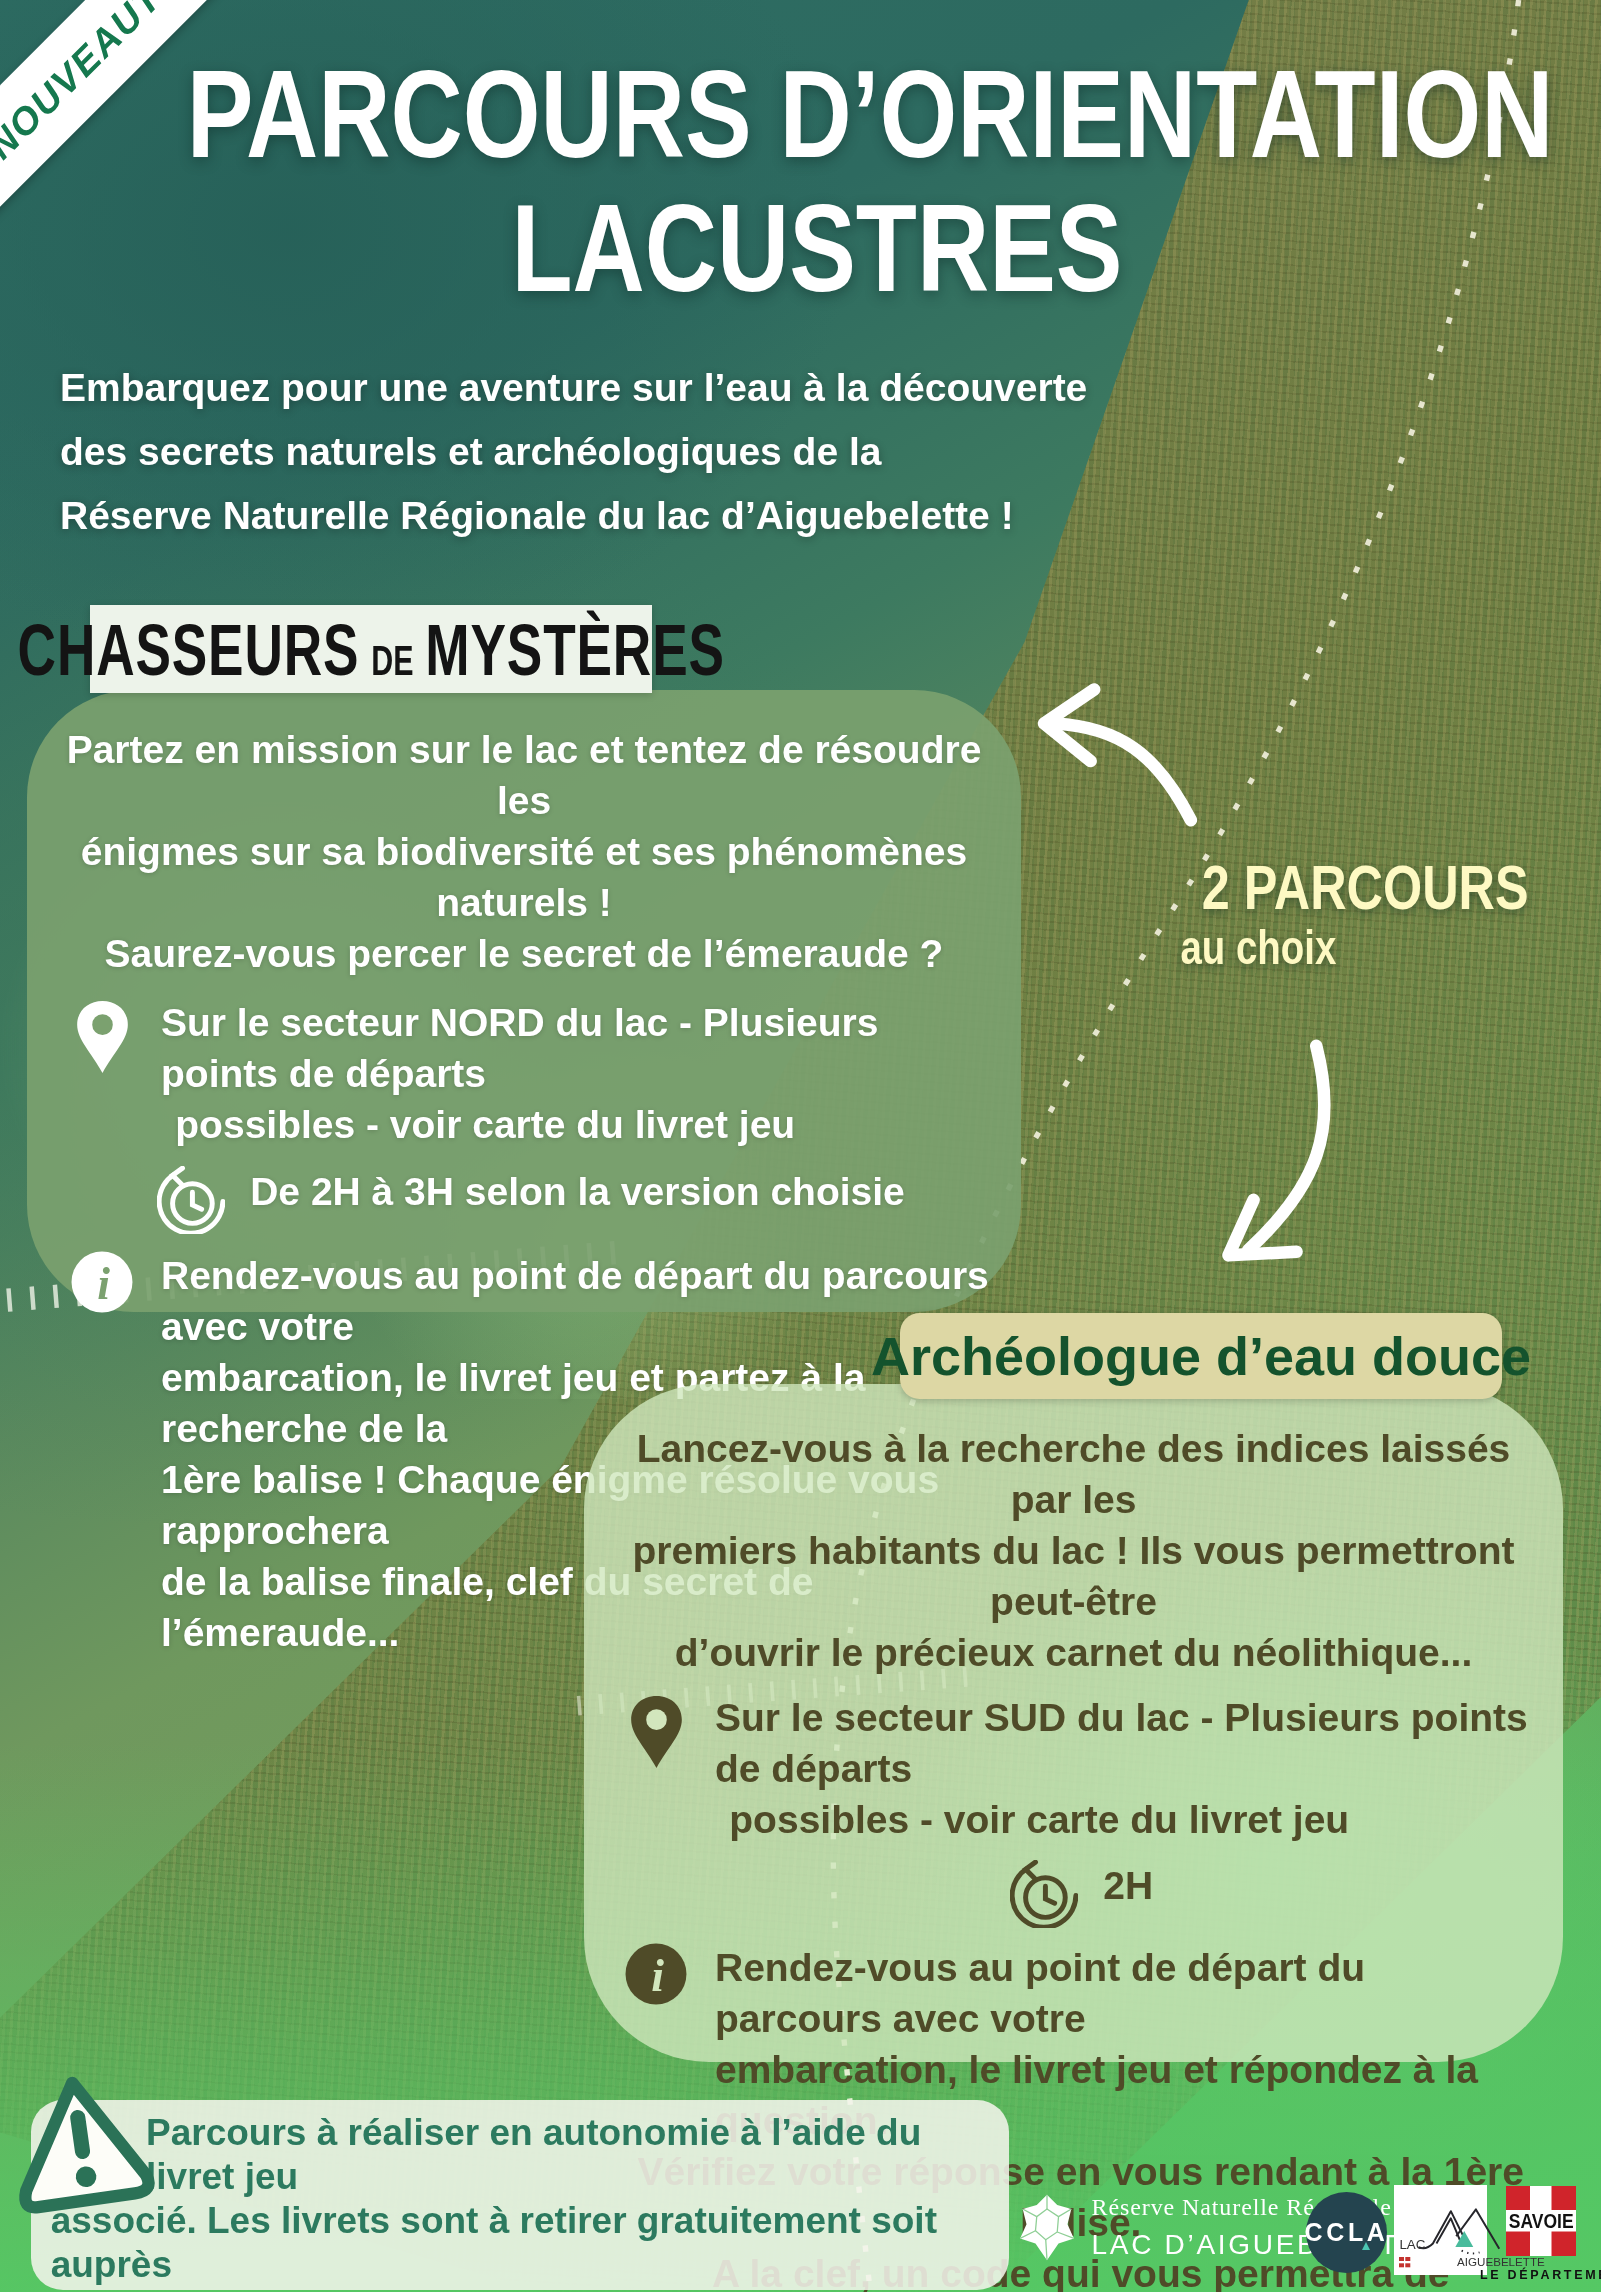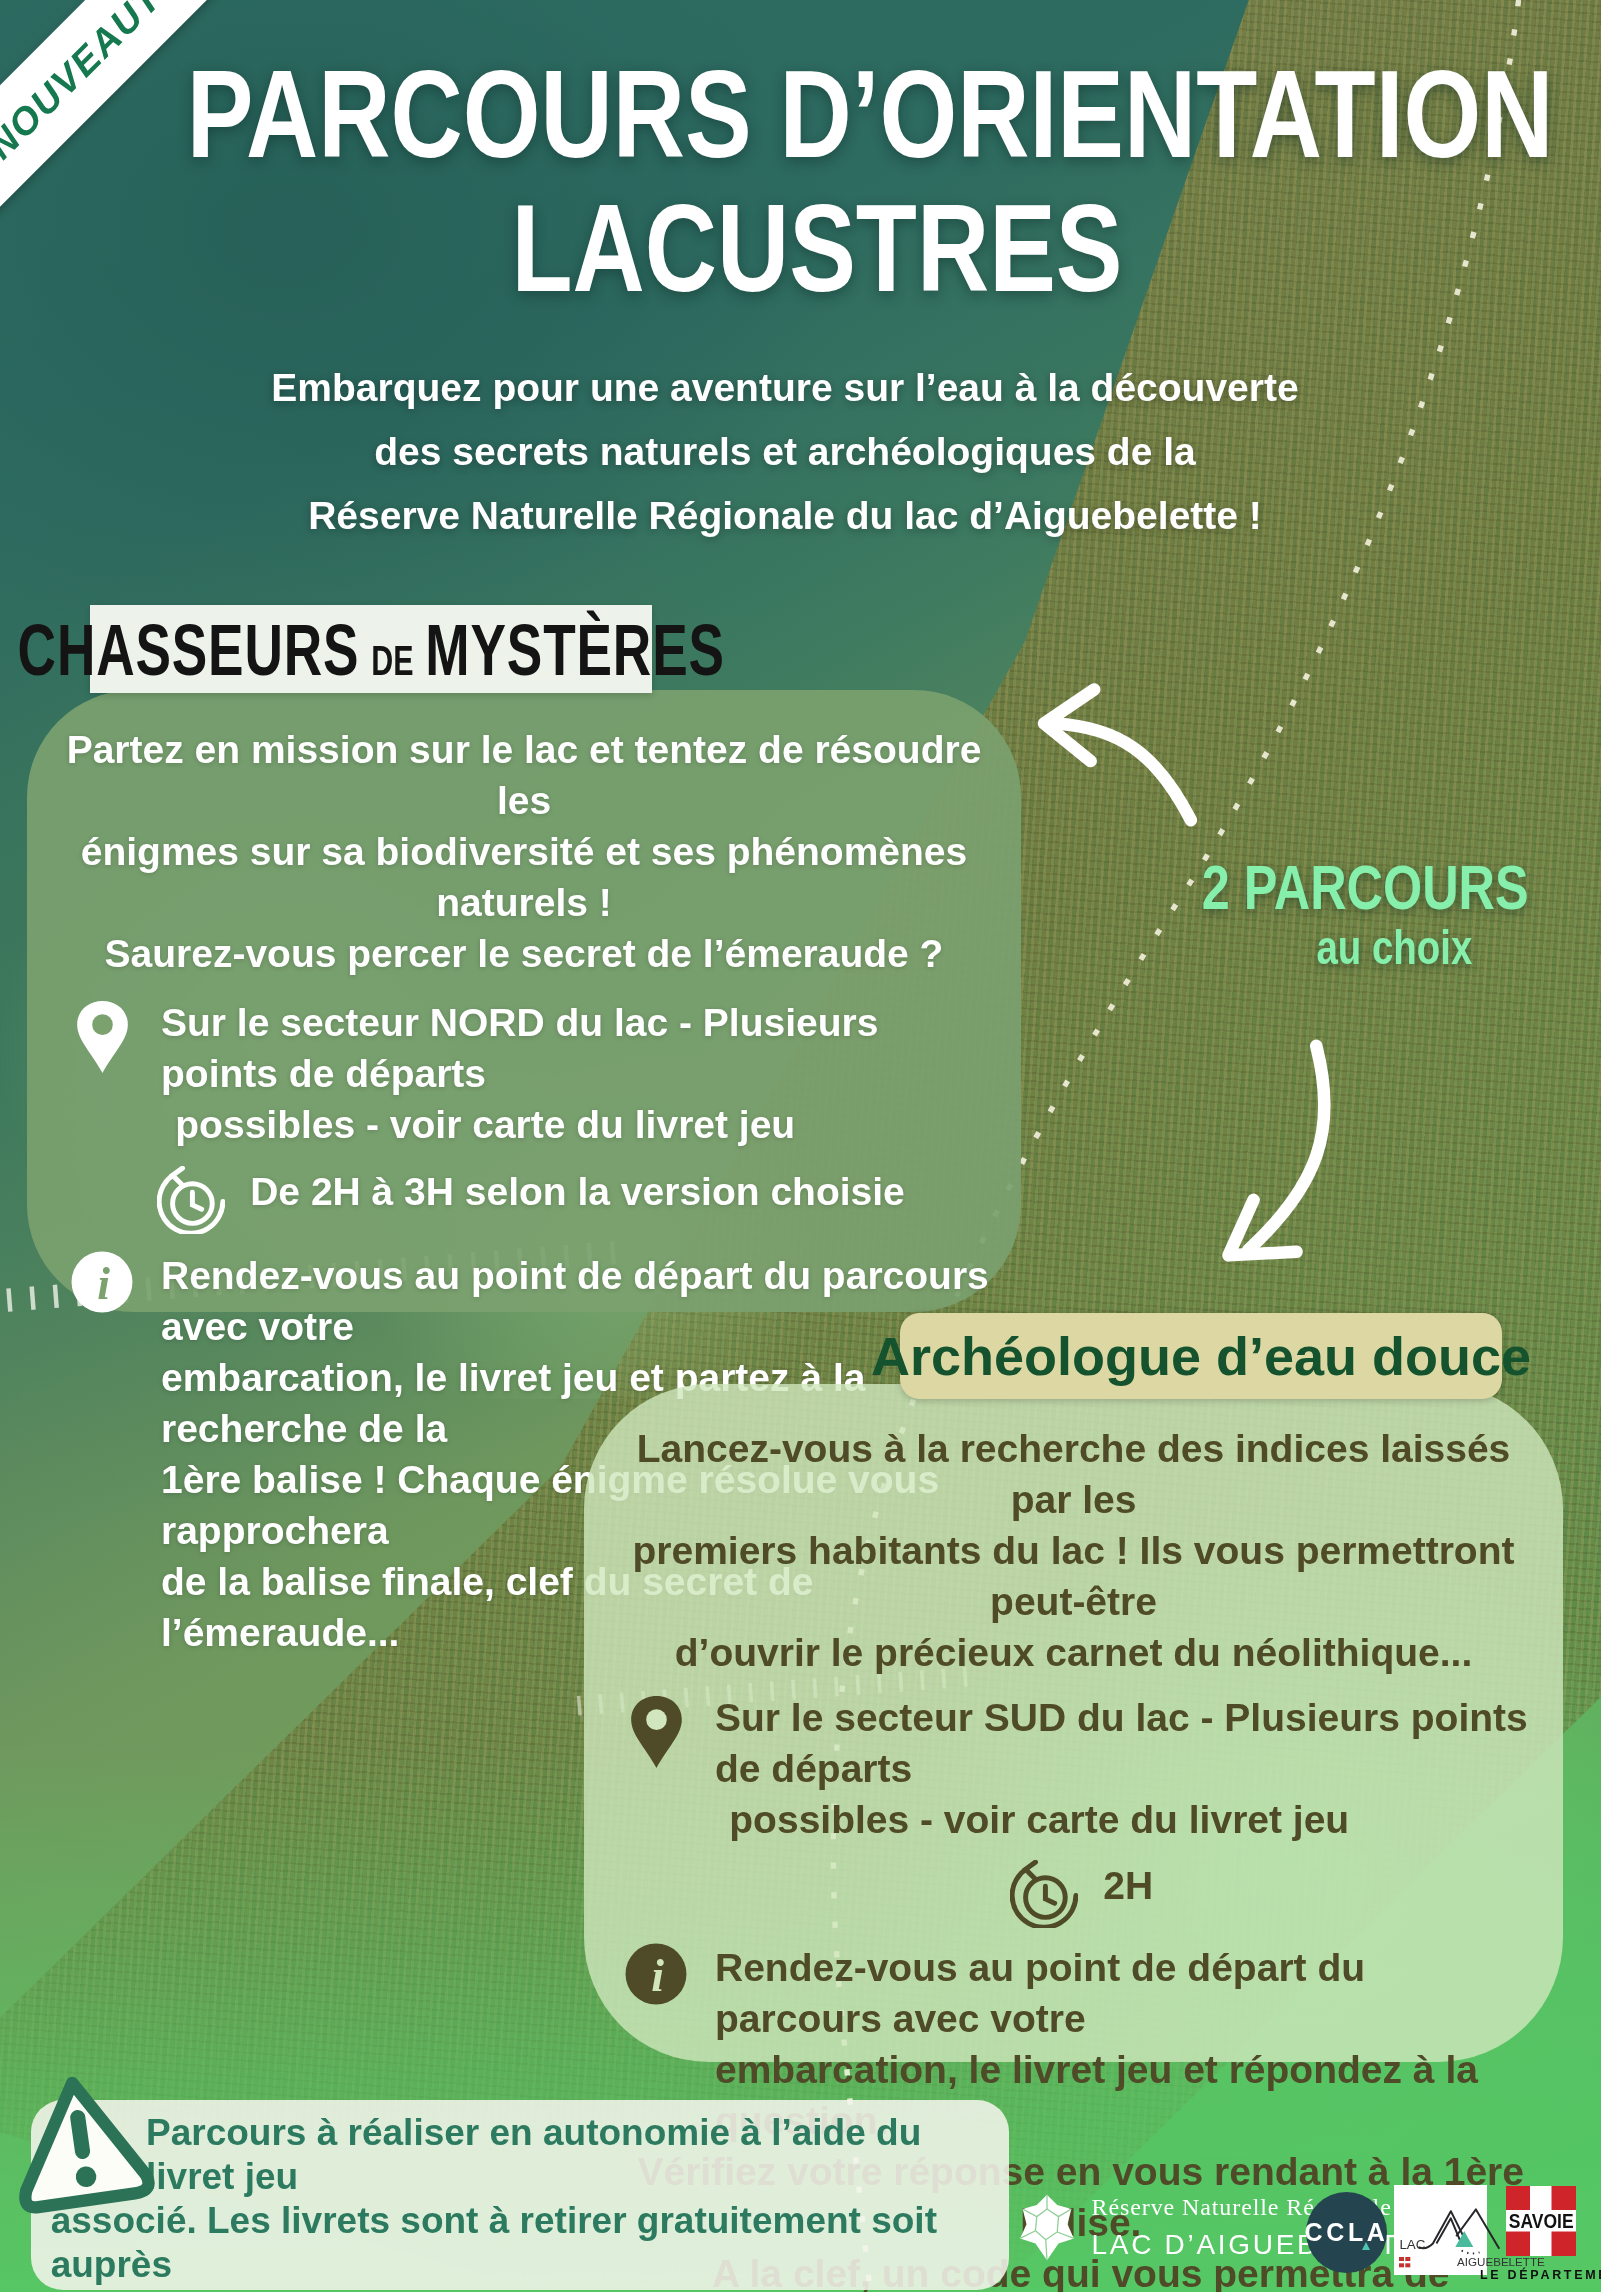--- a/index.html
+++ b/index.html
@@ -32,21 +32,21 @@
   .ribbon{position:absolute;left:-121px;top:0px;width:448px;height:86px;background:#ffffff;
     transform:rotate(-45deg);z-index:9;display:flex;align-items:center;justify-content:center;
     box-shadow:0 2.7px 9px rgba(0,0,0,.25);}
   .ribbon span{color:#15784e;font-weight:bold;font-style:italic;font-size:38px;letter-spacing:1.8px;white-space:nowrap;}
 
   
   .title{position:absolute;left:16px;top:47px;width:100%;margin:0;text-align:center;z-index:6;
     color:#fff;font-weight:bold;font-size:125px;line-height:1.07;
     text-shadow:0 3.6px 16px rgba(10,40,35,.45);}
   .cond{display:inline-block;transform:scaleX(.8);transform-origin:center;white-space:nowrap;}
-  .subtitle{position:absolute;left:38px;top:356px;width:1494px;z-index:6;text-align:center;
+  .subtitle{position:absolute;left:60px;top:356px;width:1494px;z-index:6;text-align:left;
     color:#fff;font-weight:bold;font-size:39px;line-height:1.64;
     text-shadow:0 1.8px 9px rgba(0,0,0,.3);}
 
   
   .chass-box{position:absolute;left:90px;top:605px;width:562px;height:88px;background:#edf3ea;z-index:7;
     display:flex;align-items:center;justify-content:center;box-shadow:0 1.8px 7.2px rgba(0,0,0,.18);}
   .chass-inner{display:flex;align-items:baseline;color:#141414;font-weight:bold;
     transform:scale(.95,1.3);white-space:nowrap;}
   .chass-word{font-size:56px;letter-spacing:0.9px;}
   .chass-de{font-size:32px;margin:0 12.5px;}
@@ -77,21 +77,21 @@
   .panel2 .wide{margin-left:-95px;text-align:center;width:calc(100% + 95px);}
 
   
   .notice{position:absolute;left:31px;top:2100px;width:978px;height:190px;z-index:6;
     background:rgba(243,245,235,.87);border-radius:32px;box-sizing:border-box;padding-top:10.7px;}
   .notice .nline{color:#2c7a5f;font-weight:bold;font-size:37px;line-height:44px;margin-left:19.7px;}
   .notice .nline.first{margin-left:115px;}
   .warn-icon{position:absolute;left:5.4px;top:2074px;width:152px;height:143px;z-index:7;transform:rotate(-8deg);}
 
   
-  .badge{position:absolute;left:1161px;top:853px;width:331px;z-index:7;text-align:right;color:#86efac;
+  .badge{position:absolute;left:1161px;top:853px;width:331px;z-index:7;text-align:left;color:#fef9c3;
     text-shadow:0 2.7px 10.7px rgba(10,40,30,.45);font-weight:bold;}
   .badge .b1{font-size:63px;line-height:1.1;}
   .badge .b2{font-size:48px;line-height:1.1;}
 
   
   .rnr{position:absolute;left:1015px;top:2191px;z-index:6;display:flex;align-items:center;}
   .rnr-txt{margin-left:12.5px;color:#fff;}
   .rnr-l1{font-family:"Liberation Serif",serif;font-size:24px;letter-spacing:0.9px;}
   .rnr-l2{font-size:28px;letter-spacing:2.7px;margin-top:7.2px;}
   .ccla{position:absolute;left:1306px;top:2192px;width:81px;height:81px;border-radius:50%;

